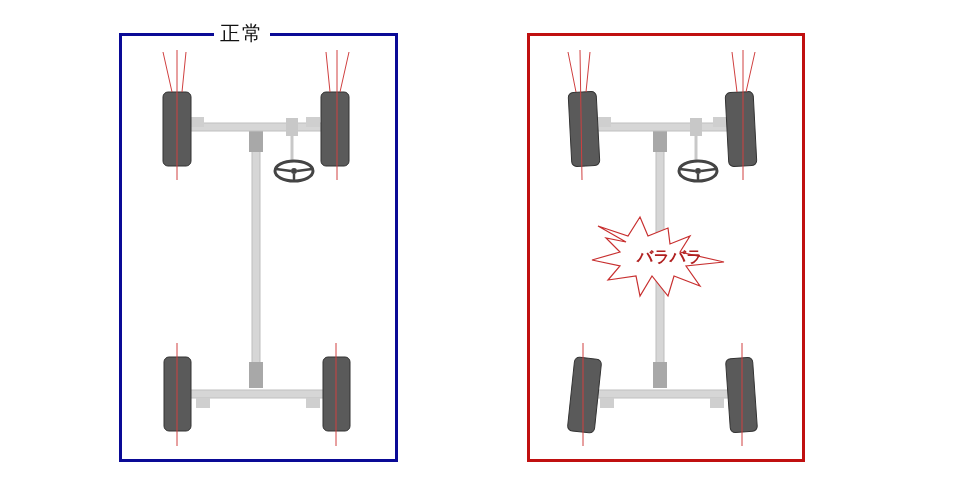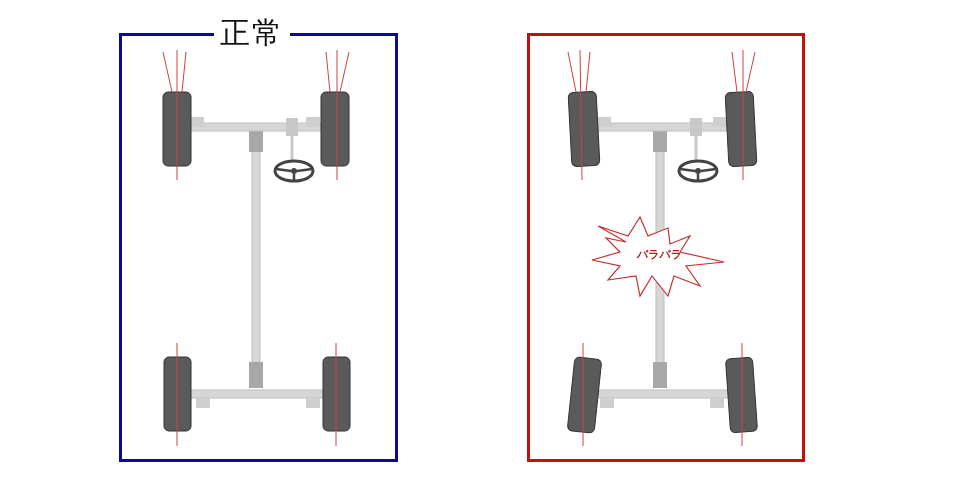--- a/index.html
+++ b/index.html
@@ -1,20 +1,20 @@
 <!DOCTYPE html>
 <html><head>
 <meta charset="utf-8">
 <style>
   html, body { margin:0; padding:0; background:#ffffff; }
   body { width:960px; height:480px; position:relative; overflow:hidden;
          font-family:"DejaVu Sans", sans-serif; }
   .panel { position:absolute; }
   .frame { position:absolute; box-sizing:border-box; border-width:3px; border-style:solid; }
-  .title { position:absolute; background:#fff; font-size:30px; line-height:34px; color:#111;
+  .title { position:absolute; background:#fff; font-size:20px; line-height:34px; color:#111;
            padding:0 6px; letter-spacing:2px; font-family:"DejaVu Sans", sans-serif; }
   svg { position:absolute; left:0; top:0; }
 </style>
 </head>
 <body>
 
 <div class="panel" style="left:0;top:0;width:480px;height:480px;">
   <div class="frame" style="left:119px;top:33px;width:279px;height:429px;border-color:#0a0a96;"></div>
   <svg width="480" height="480">
 
@@ -102,14 +102,14 @@
       <rect x="91" y="358" width="27" height="74" rx="5" fill="#5a5a5a" stroke="#333"></rect>
     </g>
     <line x1="103" y1="343" x2="103" y2="446" stroke="#d04040"></line>
     <g transform="rotate(-4 262 395)">
       <rect x="248" y="358" width="27" height="74" rx="5" fill="#5a5a5a" stroke="#333"></rect>
     </g>
     <line x1="262" y1="343" x2="262" y2="446" stroke="#d04040"></line>
 
     <polygon points="118,226 148,236 160,217 168,236 188,228 190,244 210,236 200,252 244,262 206,266 220,286 194,276 188,296 172,276 160,296 156,276 128,280 140,266 112,260 140,252 126,238 146,242" fill="#ffffff" stroke="#c83030" stroke-width="1.2"></polygon>
   </svg>
-  <div style="position:absolute;left:157px;top:247px;font-size:11px;color:#b02020;font-weight:bold;">バラバラ</div>
+  <div style="position:absolute;left:157px;top:247px;font-size:16px;color:#b02020;font-weight:bold;">バラバラ</div>
 </div>
 
 </body></html>

